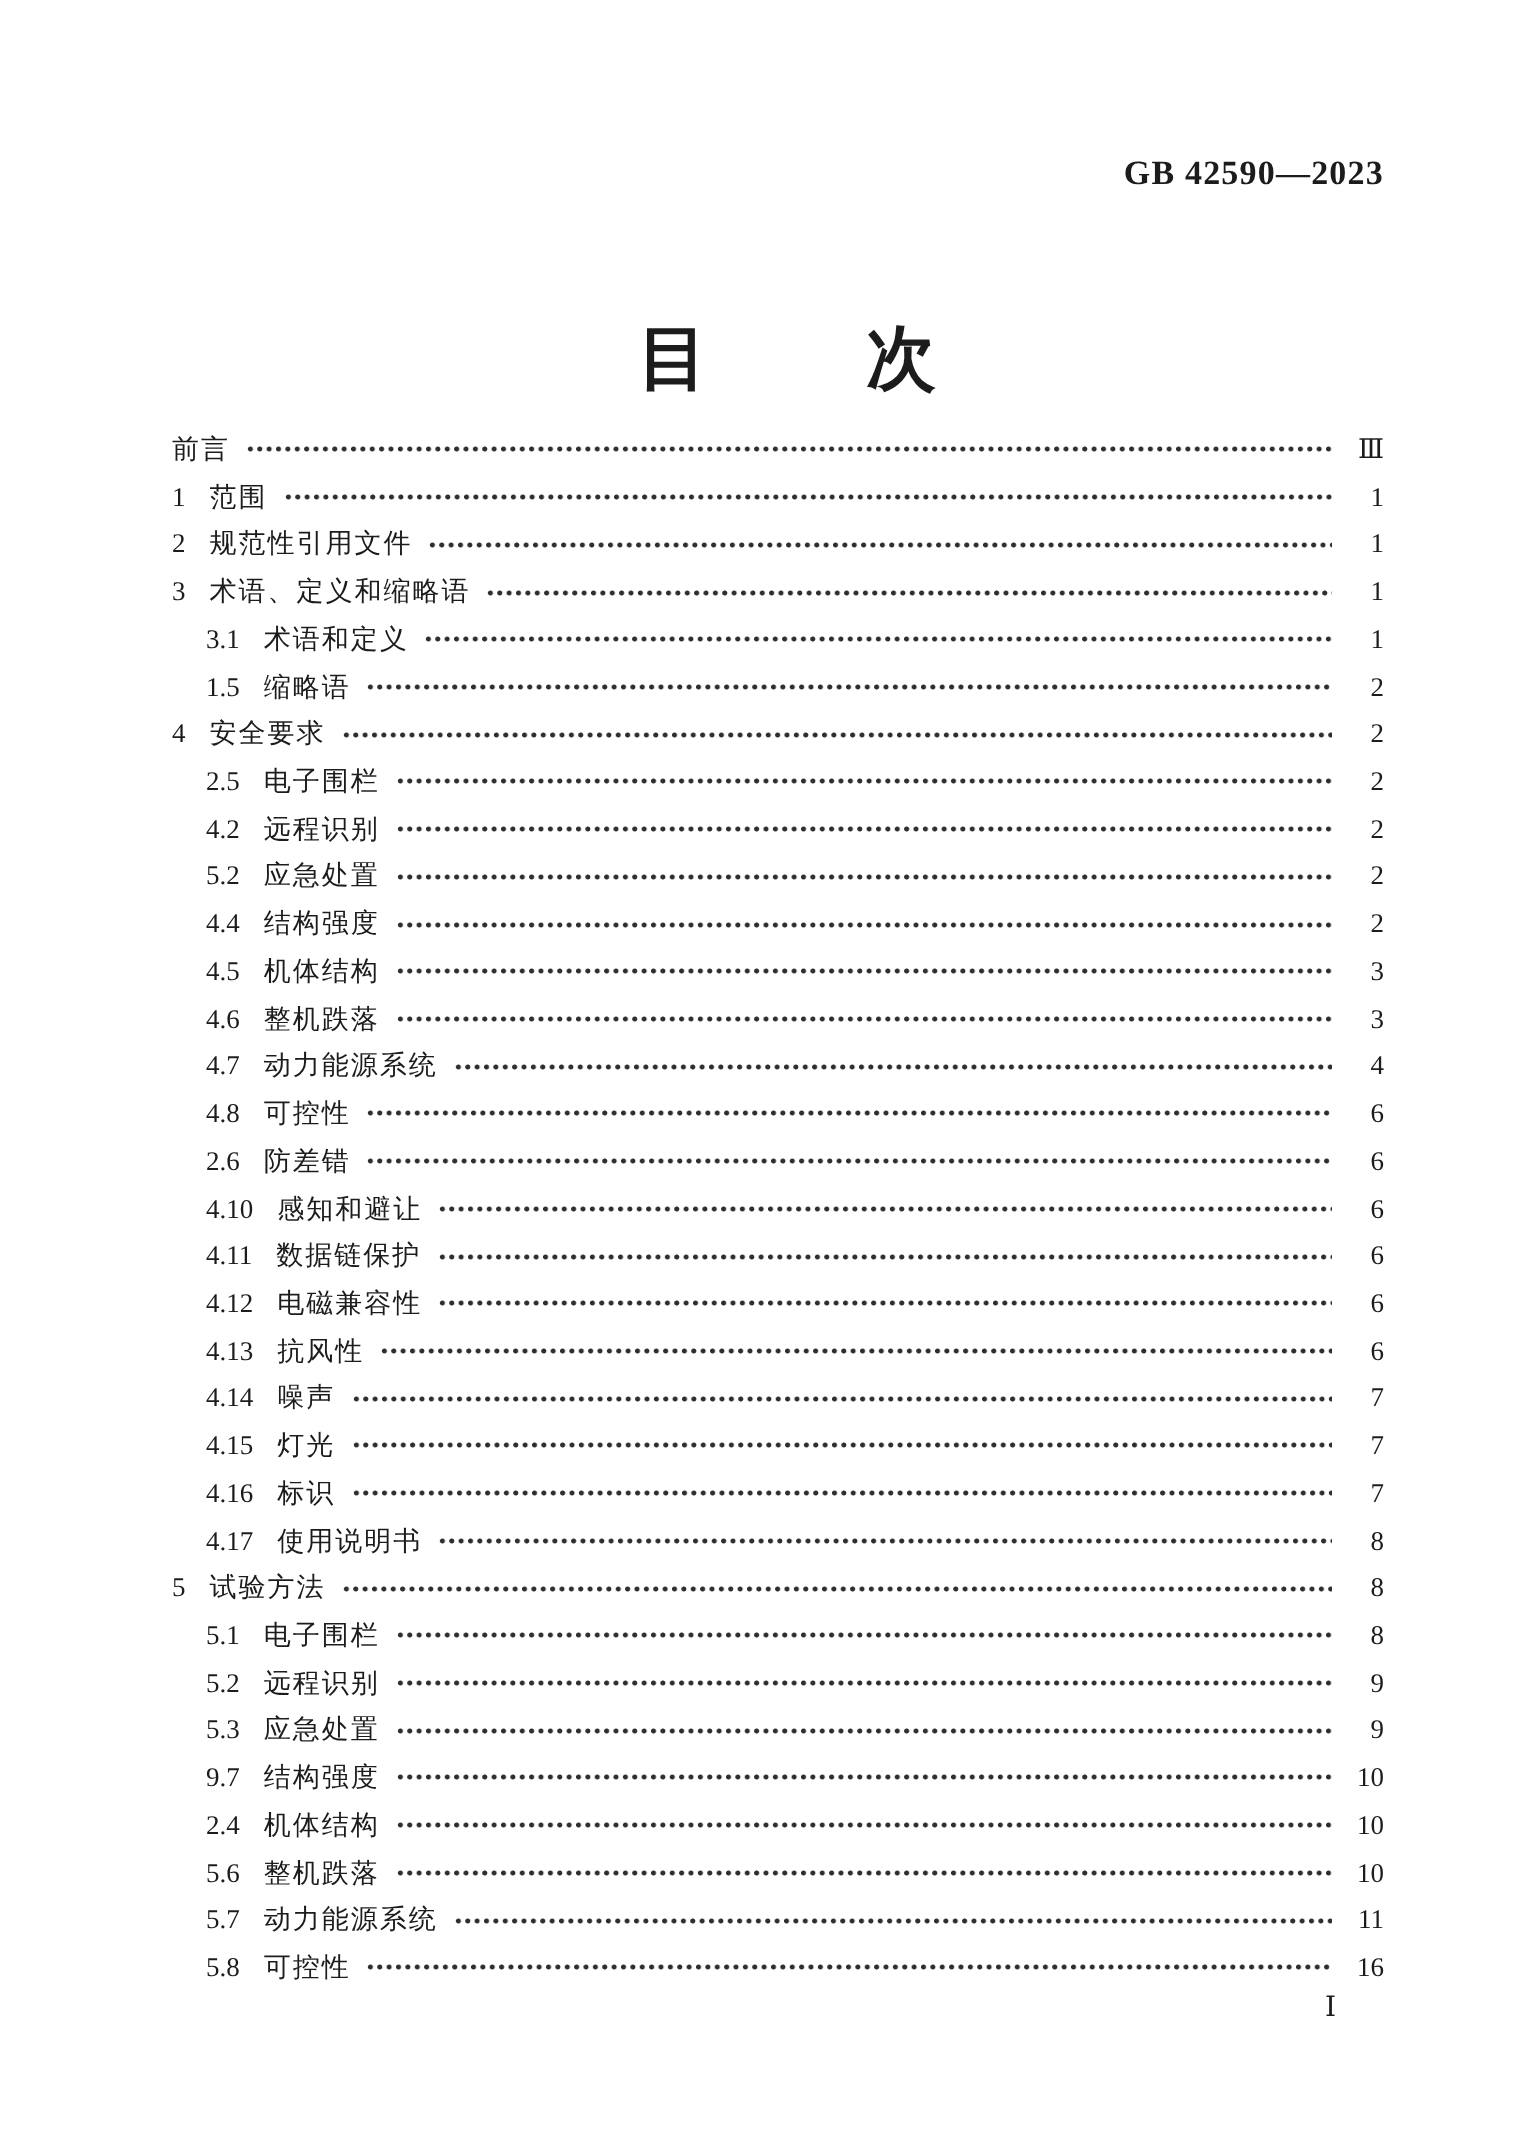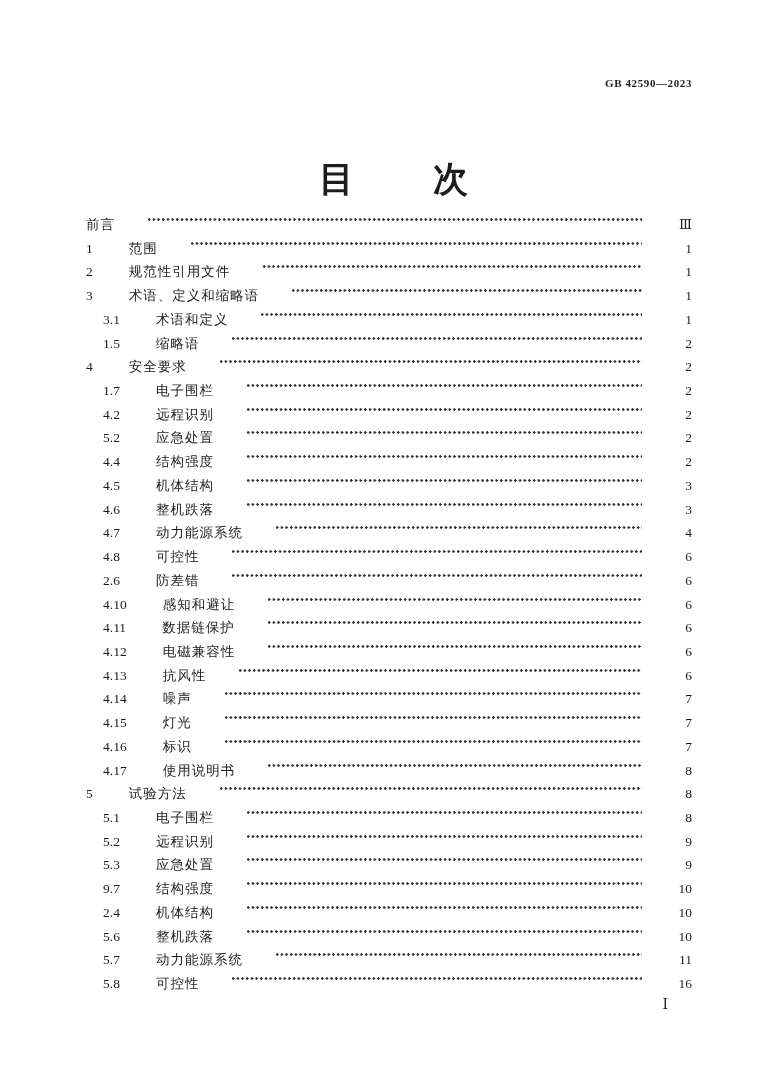--- a/index.html
+++ b/index.html
@@ -9,21 +9,21 @@
     height: 1071px;
     background: #ffffff;
     color: #1c1c1c;
     font-family: "Liberation Serif", "DejaVu Serif", serif;
     overflow: hidden;
   }
   .header {
     position: absolute;
     top: 77px;
     right: 70px;
-    font-size: 11px;
+    font-size: 17px;
     font-weight: bold;
     letter-spacing: 0.6px;
     white-space: nowrap;
   }
   .title {
     position: absolute;
     top: 142px;
     left: 0;
     width: 100%;
     margin: 14px;
@@ -35,25 +35,24 @@
     white-space: pre;
   }
   .toc {
     position: absolute;
     top: 213px;
     left: 86px;
     right: 70px;
   }
   .toc-row {
     display: flex;
-    align-items: flex-start;
+    align-items: center;
     height: 23.72px;
     font-size: 13.5px;
     line-height: 23.72px;
-    gap: 24px;
   }
   .toc-row.l1 { padding-left: 17px; }
   .toc-num { margin-right: 12px; white-space: nowrap; }
   .toc-label { white-space: nowrap; letter-spacing: 1px; }
   .leader {
     flex: 1 1 auto;
     height: 13px;
     margin: 0 6px 0 8px;
     background-image: radial-gradient(circle at 2.2px 50%, #2e2e2e 1.05px, rgba(0,0,0,0) 1.45px);
     background-size: 4.7px 13px;
@@ -115,21 +114,21 @@
     <span class="leader"></span>
     <span class="toc-page">2</span>
   </div>
       <div class="toc-row">
     <span class="toc-num">4</span>
     <span class="toc-label">安全要求</span>
     <span class="leader"></span>
     <span class="toc-page">2</span>
   </div>
       <div class="toc-row l1">
-    <span class="toc-num">1.7</span>
+    <span class="toc-num">2.5</span>
     <span class="toc-label">电子围栏</span>
     <span class="leader"></span>
     <span class="toc-page">2</span>
   </div>
       <div class="toc-row l1">
     <span class="toc-num">4.2</span>
     <span class="toc-label">远程识别</span>
     <span class="leader"></span>
     <span class="toc-page">2</span>
   </div>

